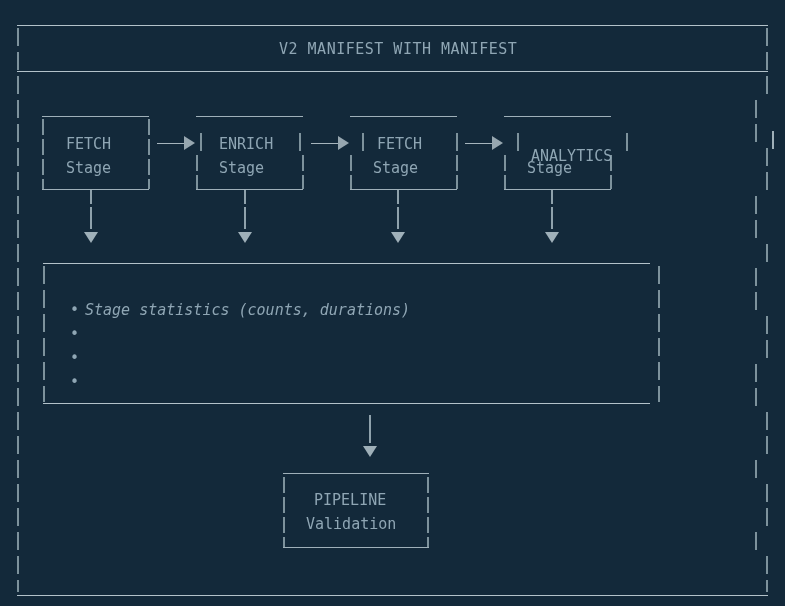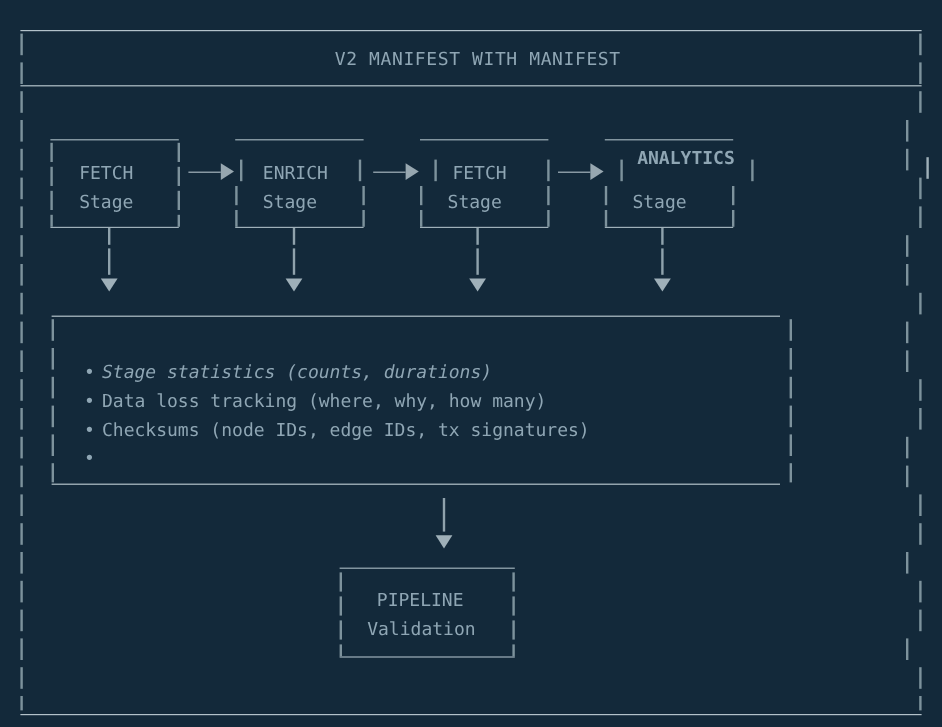--- a/index.html
+++ b/index.html
@@ -125,21 +125,21 @@
   <div class="tri-right" style="left:492px; top:136px;"></div>
 
   <div class="hline" style="left:504px; top:116px; width:107px; background:#9fb0b9;"></div>
   <div class="hline" style="left:504px; top:189px; width:107px; background:#9fb0b9;"></div>
   <div class="vseg" style="left:517px; top:133px; height:18px;"></div>
   <div class="vseg" style="left:504px; top:155px; height:16px;"></div>
   <div class="vseg" style="left:504px; top:175px; height:14px;"></div>
   <div class="vseg" style="left:626px; top:133px; height:18px;"></div>
   <div class="vseg" style="left:610px; top:155px; height:16px;"></div>
   <div class="vseg" style="left:610px; top:175px; height:14px;"></div>
-  <div class="txt" style="left:531px; top:123px;font-weight:bold;">ANALYTICS</div>
+  <div class="txt" style="left:531px; top:147px;">ANALYTICS</div>
   <div class="txt" style="left:527px; top:159px;">Stage</div>
 
   <div class="droplineseg" style="left:90px; top:190px; height:14px;"></div>
   <div class="droplineseg" style="left:90px; top:207px; height:22px;"></div>
   <div class="tri-down" style="left:84px; top:232px;"></div>
 
   <div class="droplineseg" style="left:244px; top:190px; height:14px;"></div>
   <div class="droplineseg" style="left:244px; top:207px; height:22px;"></div>
   <div class="tri-down" style="left:238px; top:232px;"></div>
 
@@ -155,24 +155,22 @@
   <div class="hline" style="left:43px; top:403px; width:607px;"></div>
 
   <div id="manifest-left"></div>
   <div id="manifest-right"></div>
 
 
   <div class="txt" style="left:70px; top:301px;">•</div>
   <div class="txt" style="left:85px; top:301px;font-style:italic;">Stage statistics (counts, durations)</div>
 
   <div class="txt" style="left:70px; top:325px;">•</div>
-  <div class="txt" style="left:85px; top:325px;">Data loss tracking (where, why, how many)</div>
 
   <div class="txt" style="left:70px; top:349px;">•</div>
-  <div class="txt" style="left:85px; top:349px;">Checksums (node IDs, edge IDs, tx signatures)</div>
 
   <div class="txt" style="left:70px; top:373px;">•</div>
 
   <div class="droplineseg" style="left:369px; top:415px; height:28px;"></div>
   <div class="tri-down" style="left:363px; top:446px;"></div>
 
   <div class="hline" style="left:283px; top:473px; width:146px; background:#9fb0b9;"></div>
   <div class="hline" style="left:283px; top:547px; width:146px; background:#9fb0b9;"></div>
   <div class="vseg" style="left:283px; top:477px; height:16px;"></div>
   <div class="vseg" style="left:283px; top:497px; height:16px;"></div>

